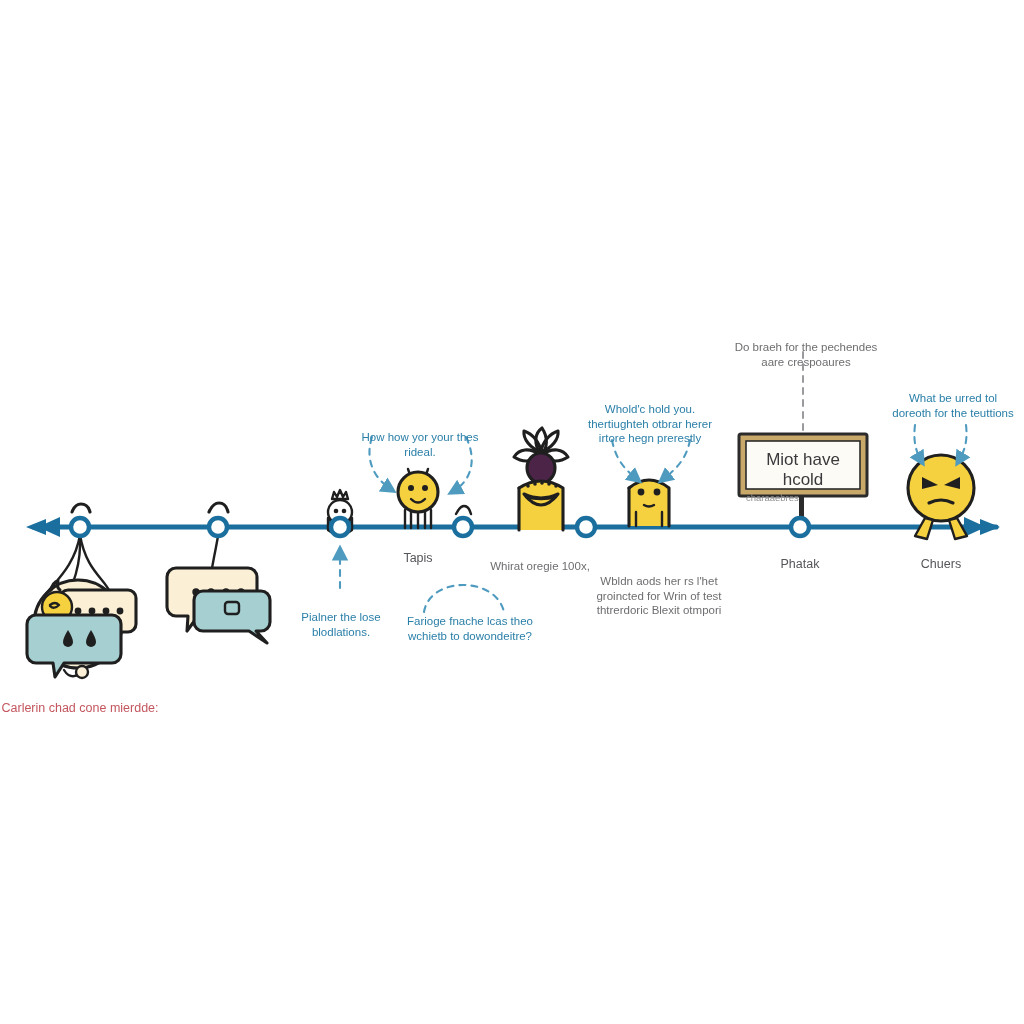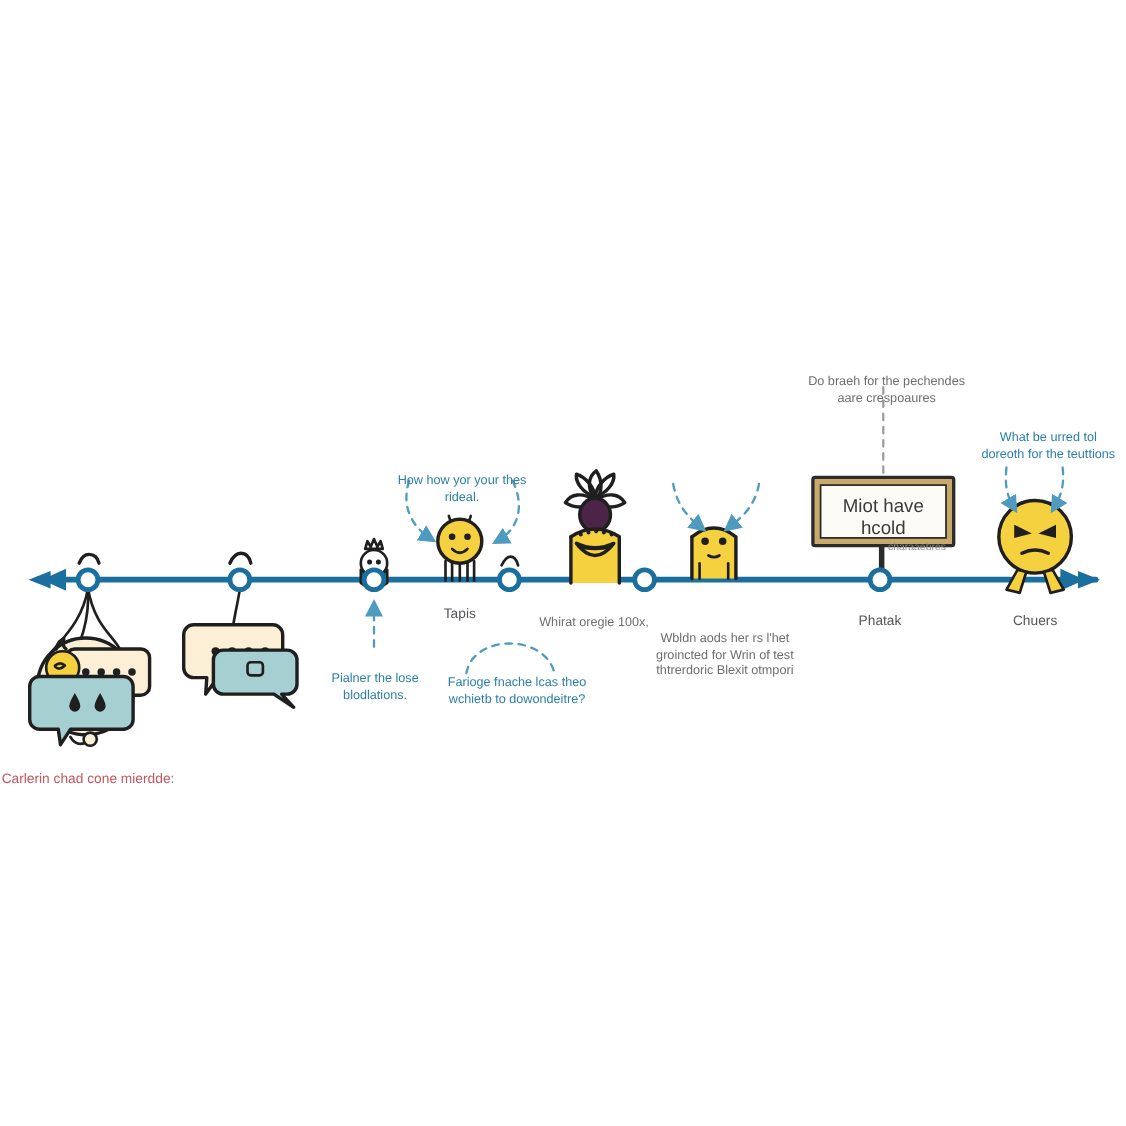--- a/index.html
+++ b/index.html
@@ -13,21 +13,21 @@
   }
   #stage{position:absolute;left:0;top:0;width:1024px;height:1024px;}
   #stage > svg{position:absolute;left:0;top:0;}
 
   .lbl{position:absolute;text-align:center;line-height:1.28;margin-top:18px;}
   .lbl-blue{color:#2a7fa8;font-size:11.5px;}
   .lbl-gray{color:#6e6e72;font-size:11.5px;}
   .lbl-red{color:#c4565e;font-size:12.5px;}
   .lbl-node{color:#55565a;font-size:12.5px;font-weight:400;}
   .sign-txt1{color:#3a3a3c;font-size:17px;text-align:center;}
-  .sign-txt2{color:#8d8d90;font-size:9.5px;text-align:right;margin-top:2px;}
+  .sign-txt2{color:#8d8d90;font-size:9.5px;text-align:left;margin-top:2px;}
 </style>
 </head>
 <body>
 
 <div id="stage">
 
   <svg width="1024" height="1024" viewBox="0 0 1024 1024">
 
     <defs>
       <style>
@@ -245,20 +245,21 @@
   <div class="lbl lbl-node" style="left:881px;top:538px;width:120px;">Chuers</div>
 
   <div class="lbl lbl-blue" style="left:350px;top:412px;width:140px;">How how yor your thes rideal.</div>
 
   <div class="lbl lbl-blue" style="left:276px;top:592px;width:130px;">Pialner the lose blodlations.</div>
 
   <div class="lbl lbl-blue" style="left:395px;top:596px;width:150px;">Farioge fnache lcas theo wchietb to dowondeitre?</div>
 
   <div class="lbl lbl-gray" style="left:480px;top:541px;width:120px;">Whirat oregie 100x,</div>
 
+  <div class="lbl lbl-blue" style="left:575px;top:384px;width:150px;">Whold'c hold you. thertiughteh otbrar herer irtore hegn prerestly</div>
 
   <div class="lbl lbl-gray" style="left:594px;top:556px;width:130px;">Wbldn aods her rs l'het groincted for Wrin of test thtrerdoric Blexit otmpori</div>
 
   <div class="lbl lbl-gray" style="left:731px;top:322px;width:150px;">Do braeh for the pechendes aare crespoaures</div>
 
   <div class="lbl lbl-blue" style="left:888px;top:373px;width:130px;">What be urred tol doreoth for the teuttions</div>
 
   <div class="lbl lbl-red" style="left:-10px;top:682px;width:180px;">Carlerin chad cone mierdde:</div>
 
 

